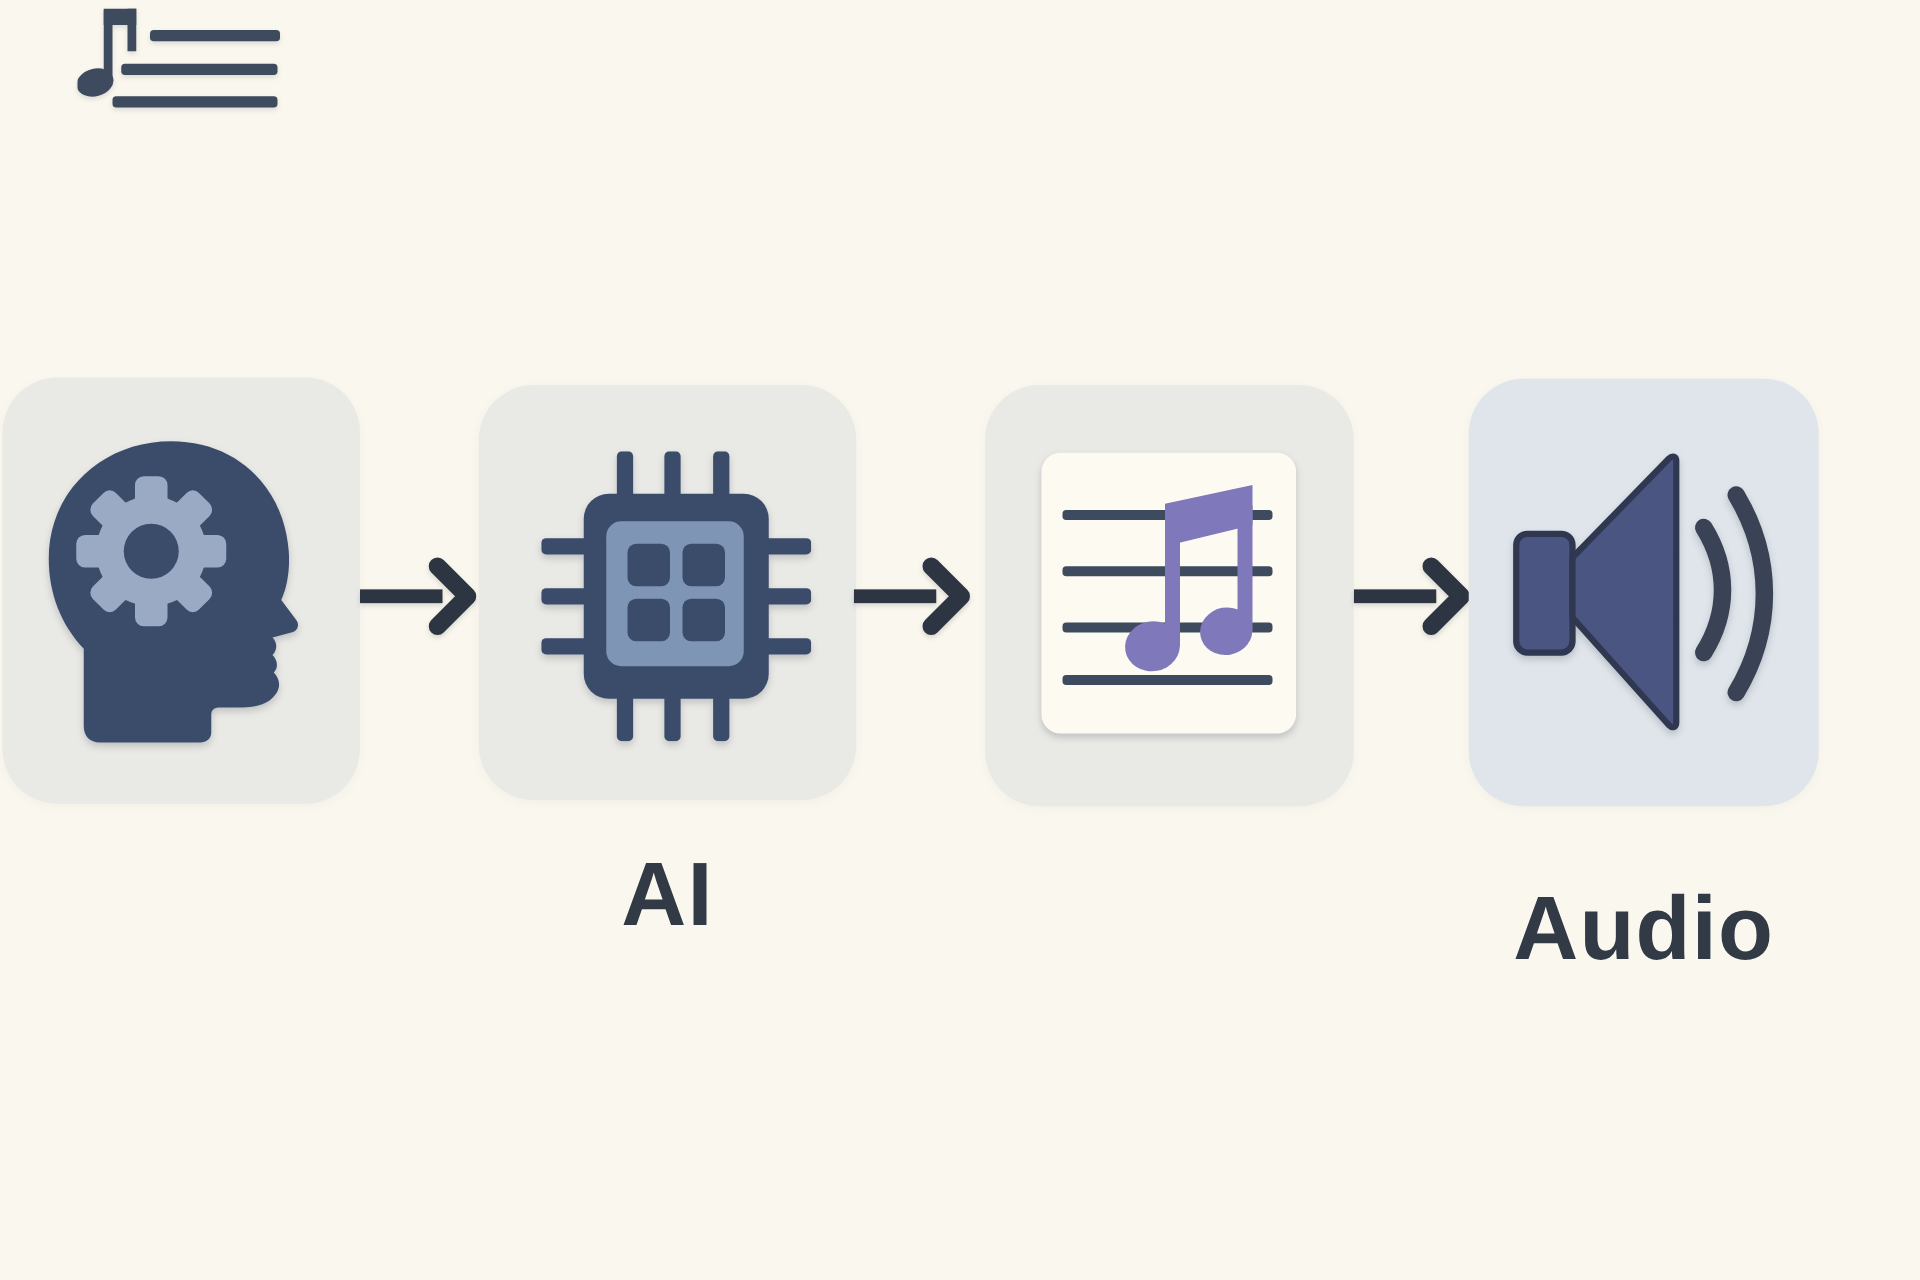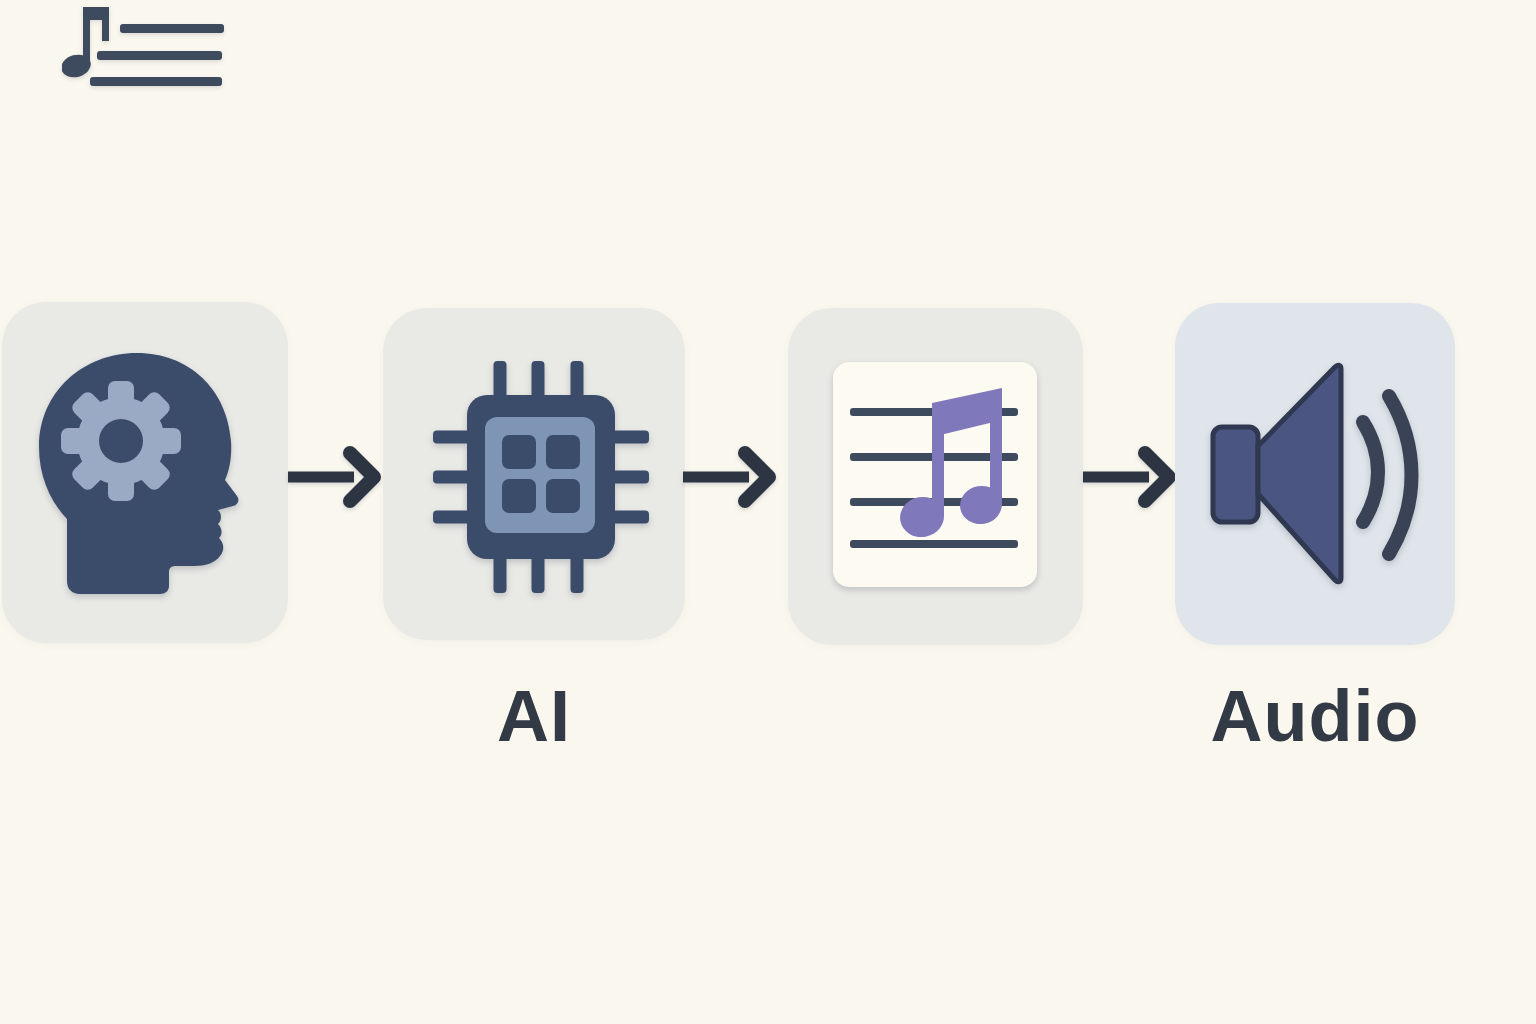--- a/index.html
+++ b/index.html
@@ -21,21 +21,21 @@
   #card-audio{left:1175px;top:303px;width:280px;height:342px;}
   .icon-svg{position:absolute;filter:drop-shadow(0 3px 3px rgba(45,55,75,0.22));}
   .arrow-svg{position:absolute;filter:drop-shadow(0 2px 2px rgba(45,55,75,0.18));}
   .flow-label{
     position:absolute;text-align:center;
     font-size:72px;font-weight:700;line-height:72px;
     color:var(--label-text,#323a46);
     letter-spacing:1px;
   }
   #label-ai{left:383px;top:680px;width:302px;}
-  #label-audio{left:1175px;top:680px;width:280px;}
+  #label-audio{left:1175px;top:707px;width:280px;}
   #label-notation{left:788px;top:682px;width:295px;text-align:center;}
   
   .f-navy{fill:var(--navy,#3b4c6b);}
   .f-gear{fill:var(--gear-light,#9aaac5);}
   .f-chipinner{fill:var(--chip-inner,#7f95b5);}
   .f-sheet{fill:var(--sheet-bg,#fdfaf2);}
   .f-staff{fill:var(--staff-line,#3e4a5e);}
   .f-note{fill:var(--note-purple,#7f78ba);}
   .f-speaker{fill:var(--speaker-fill,#4a5681);stroke:var(--speaker-outline,#2f3850);stroke-width:5;stroke-linejoin:round;}
   .s-wave{fill:none;stroke:var(--wave-arc,#3a4356);stroke-width:14;stroke-linecap:round;}

